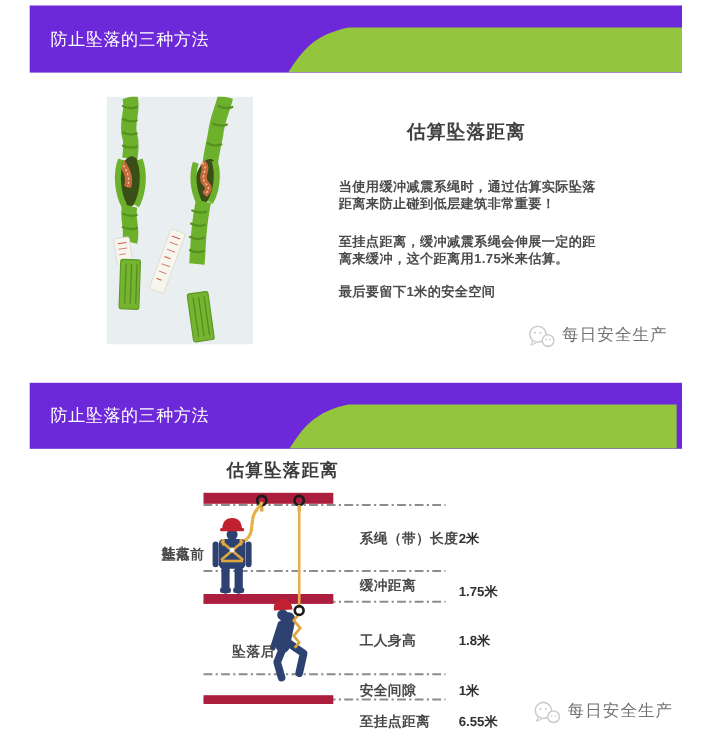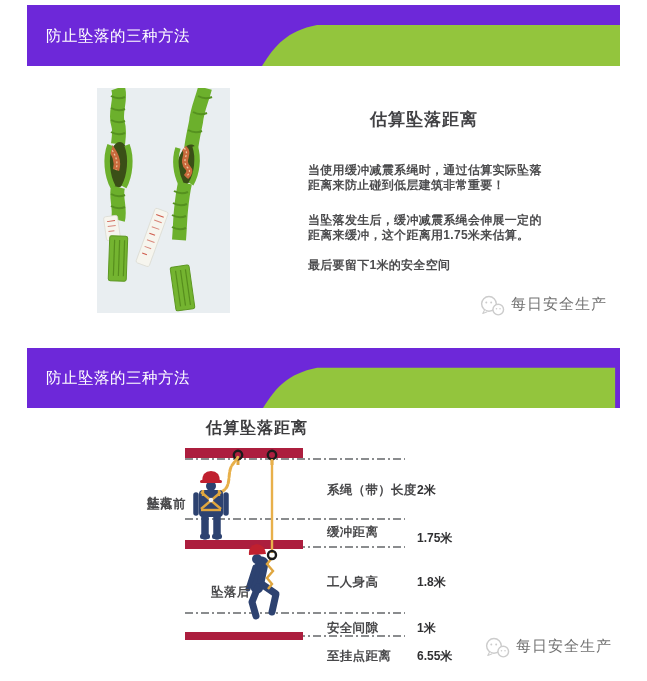--- a/index.html
+++ b/index.html
@@ -115,21 +115,21 @@
         <line x1="60" y1="155" x2="68" y2="155" stroke="#d8867a" stroke-width="1"></line>
         <line x1="60" y1="162" x2="67" y2="162" stroke="#d8867a" stroke-width="1"></line>
         <line x1="60" y1="169" x2="65" y2="169" stroke="#cf5a4a" stroke-width="1"></line>
       </g>
     </g>
   </svg>
 </div>
 
 <div class="s1-title">估算坠落距离</div>
 <p class="s1-para" style="top:151px;">当使用缓冲减震系绳时，通过估算实际坠落距离来防止碰到低层建筑非常重要！</p>
-<p class="s1-para" style="top:201px;">当坠落发生后，缓冲减震系绳会伸展一定的距离来缓冲，这个距离用1.75米来估算。</p>
+<p class="s1-para" style="top:201px;">至挂点距离，缓冲减震系绳会伸展一定的距离来缓冲，这个距离用1.75米来估算。</p>
 <p class="s1-para" style="top:246px;">最后要留下1米的安全空间</p>
 
 <div class="watermark" style="left:479px;top:295px;">
   <svg width="27" height="23" viewBox="0 0 30 26">
     <circle cx="11" cy="10" r="8.3" fill="#ffffff" stroke="#cccccc" stroke-width="1.6"></circle>
     <circle cx="21.5" cy="16.5" r="6" fill="#ffffff" stroke="#cccccc" stroke-width="1.6"></circle>
     <circle cx="8" cy="8.5" r="1.1" fill="#cccccc"></circle>
     <circle cx="13.5" cy="8.5" r="1.1" fill="#cccccc"></circle>
     <circle cx="19.5" cy="15.5" r="0.9" fill="#cccccc"></circle>
     <circle cx="23.5" cy="15.5" r="0.9" fill="#cccccc"></circle>

